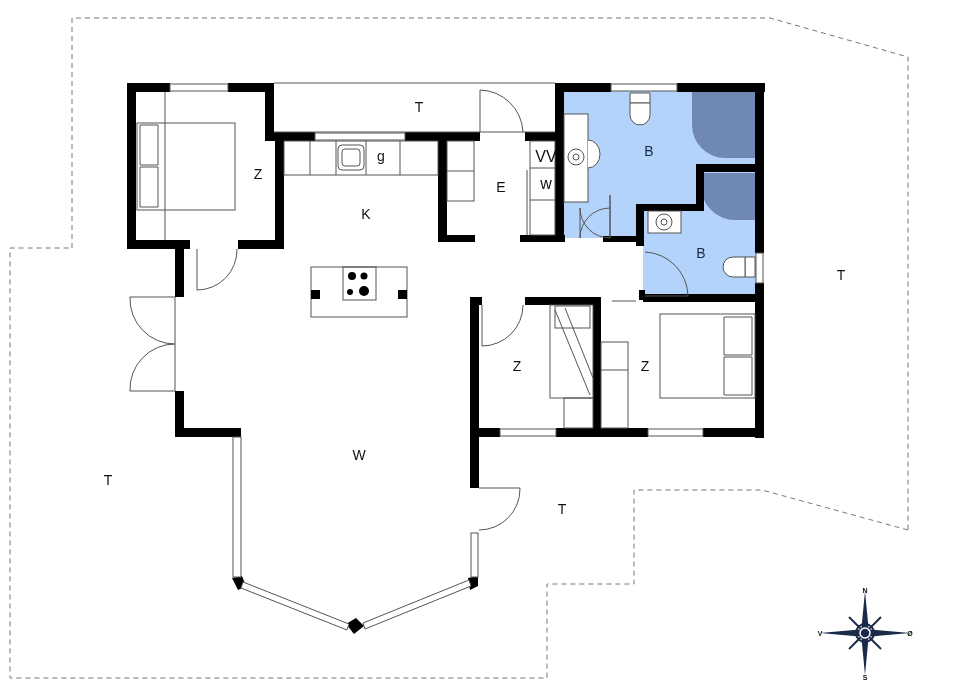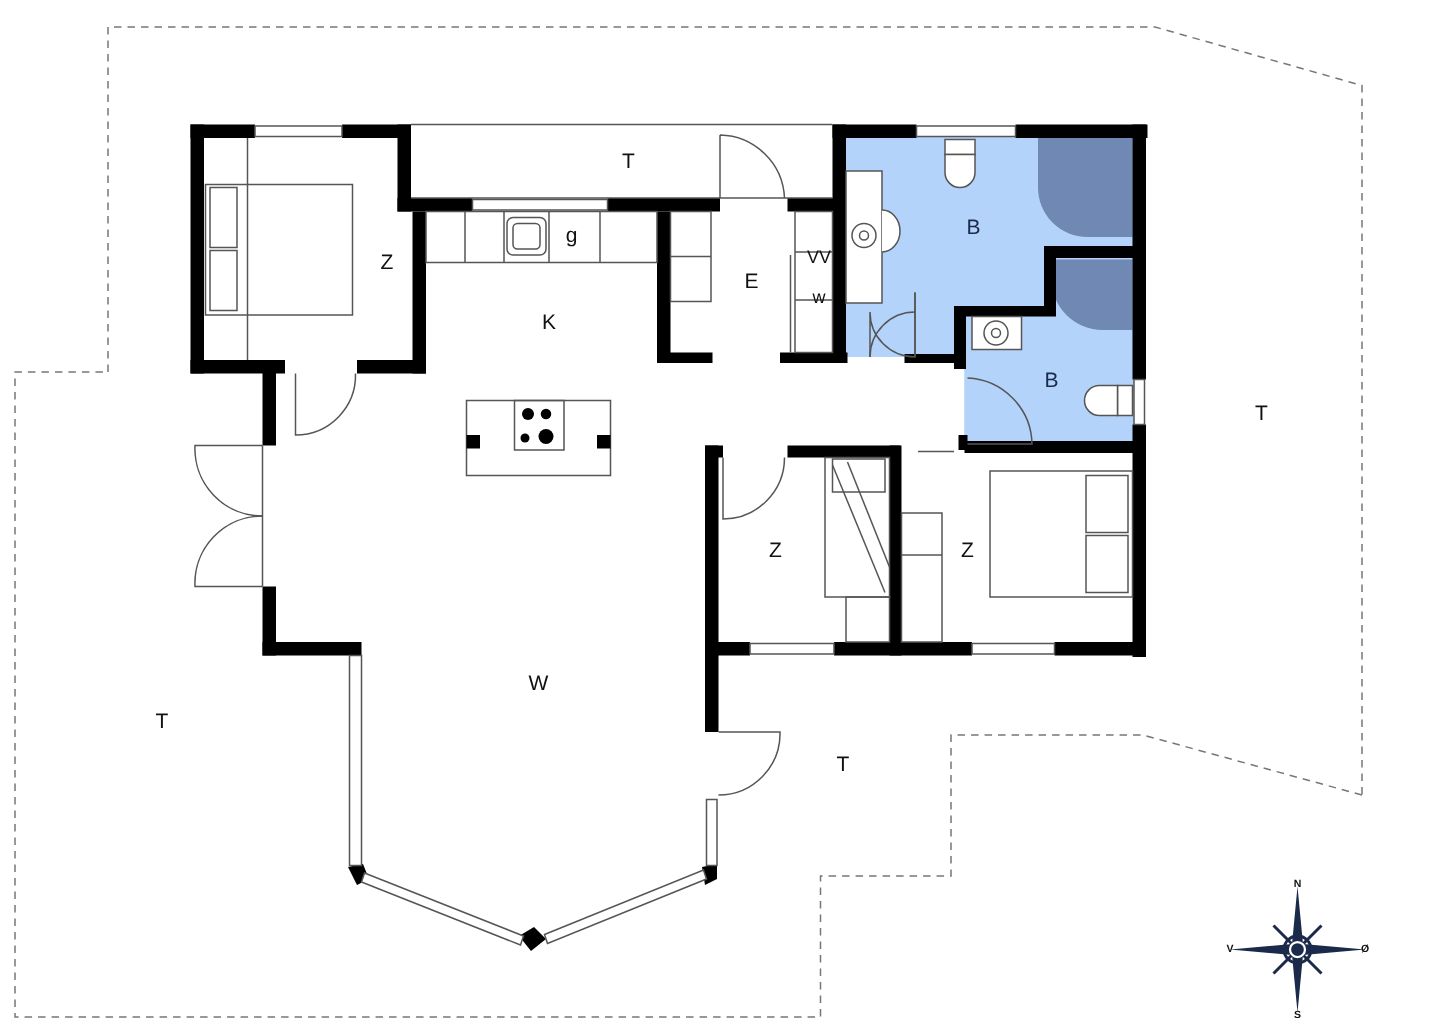--- a/index.html
+++ b/index.html
@@ -1,19 +1,19 @@
 <!DOCTYPE html>
 <html><head>
   <meta charset="utf-8">
   <style>
     html, body { margin: 0; padding: 0; background: #ffffff; }
     body { width: 960px; height: 688px; overflow: hidden; position: relative; font-family: "Liberation Sans", sans-serif; }
     #plan { position: absolute; left: 0; top: 0; width: 960px; height: 688px; }
     .label { position: absolute; font-family: "Liberation Sans", sans-serif; font-size: 14px; color: #111; transform: translate(-50%, -50%); white-space: nowrap; }
-    .label.small { font-size: 12px; margin-top: 14px; }
+    .label.small { font-size: 16px; }
     .label.bath { color: #1b2a4a; }
     .compass-label { position: absolute; font-family: "Liberation Sans", sans-serif; font-size: 7px; color: #111; transform: translate(-50%, -50%); font-weight: bold; }
   </style>
 </head>
 <body>
 
 <svg id="plan" viewBox="0 0 960 688" xmlns="http://www.w3.org/2000/svg">
 
   <g fill="none" stroke="#777" stroke-width="1" stroke-dasharray="5,4">
     <polyline points="72,248 72,18 770,18 908,57 908,530"></polyline>

